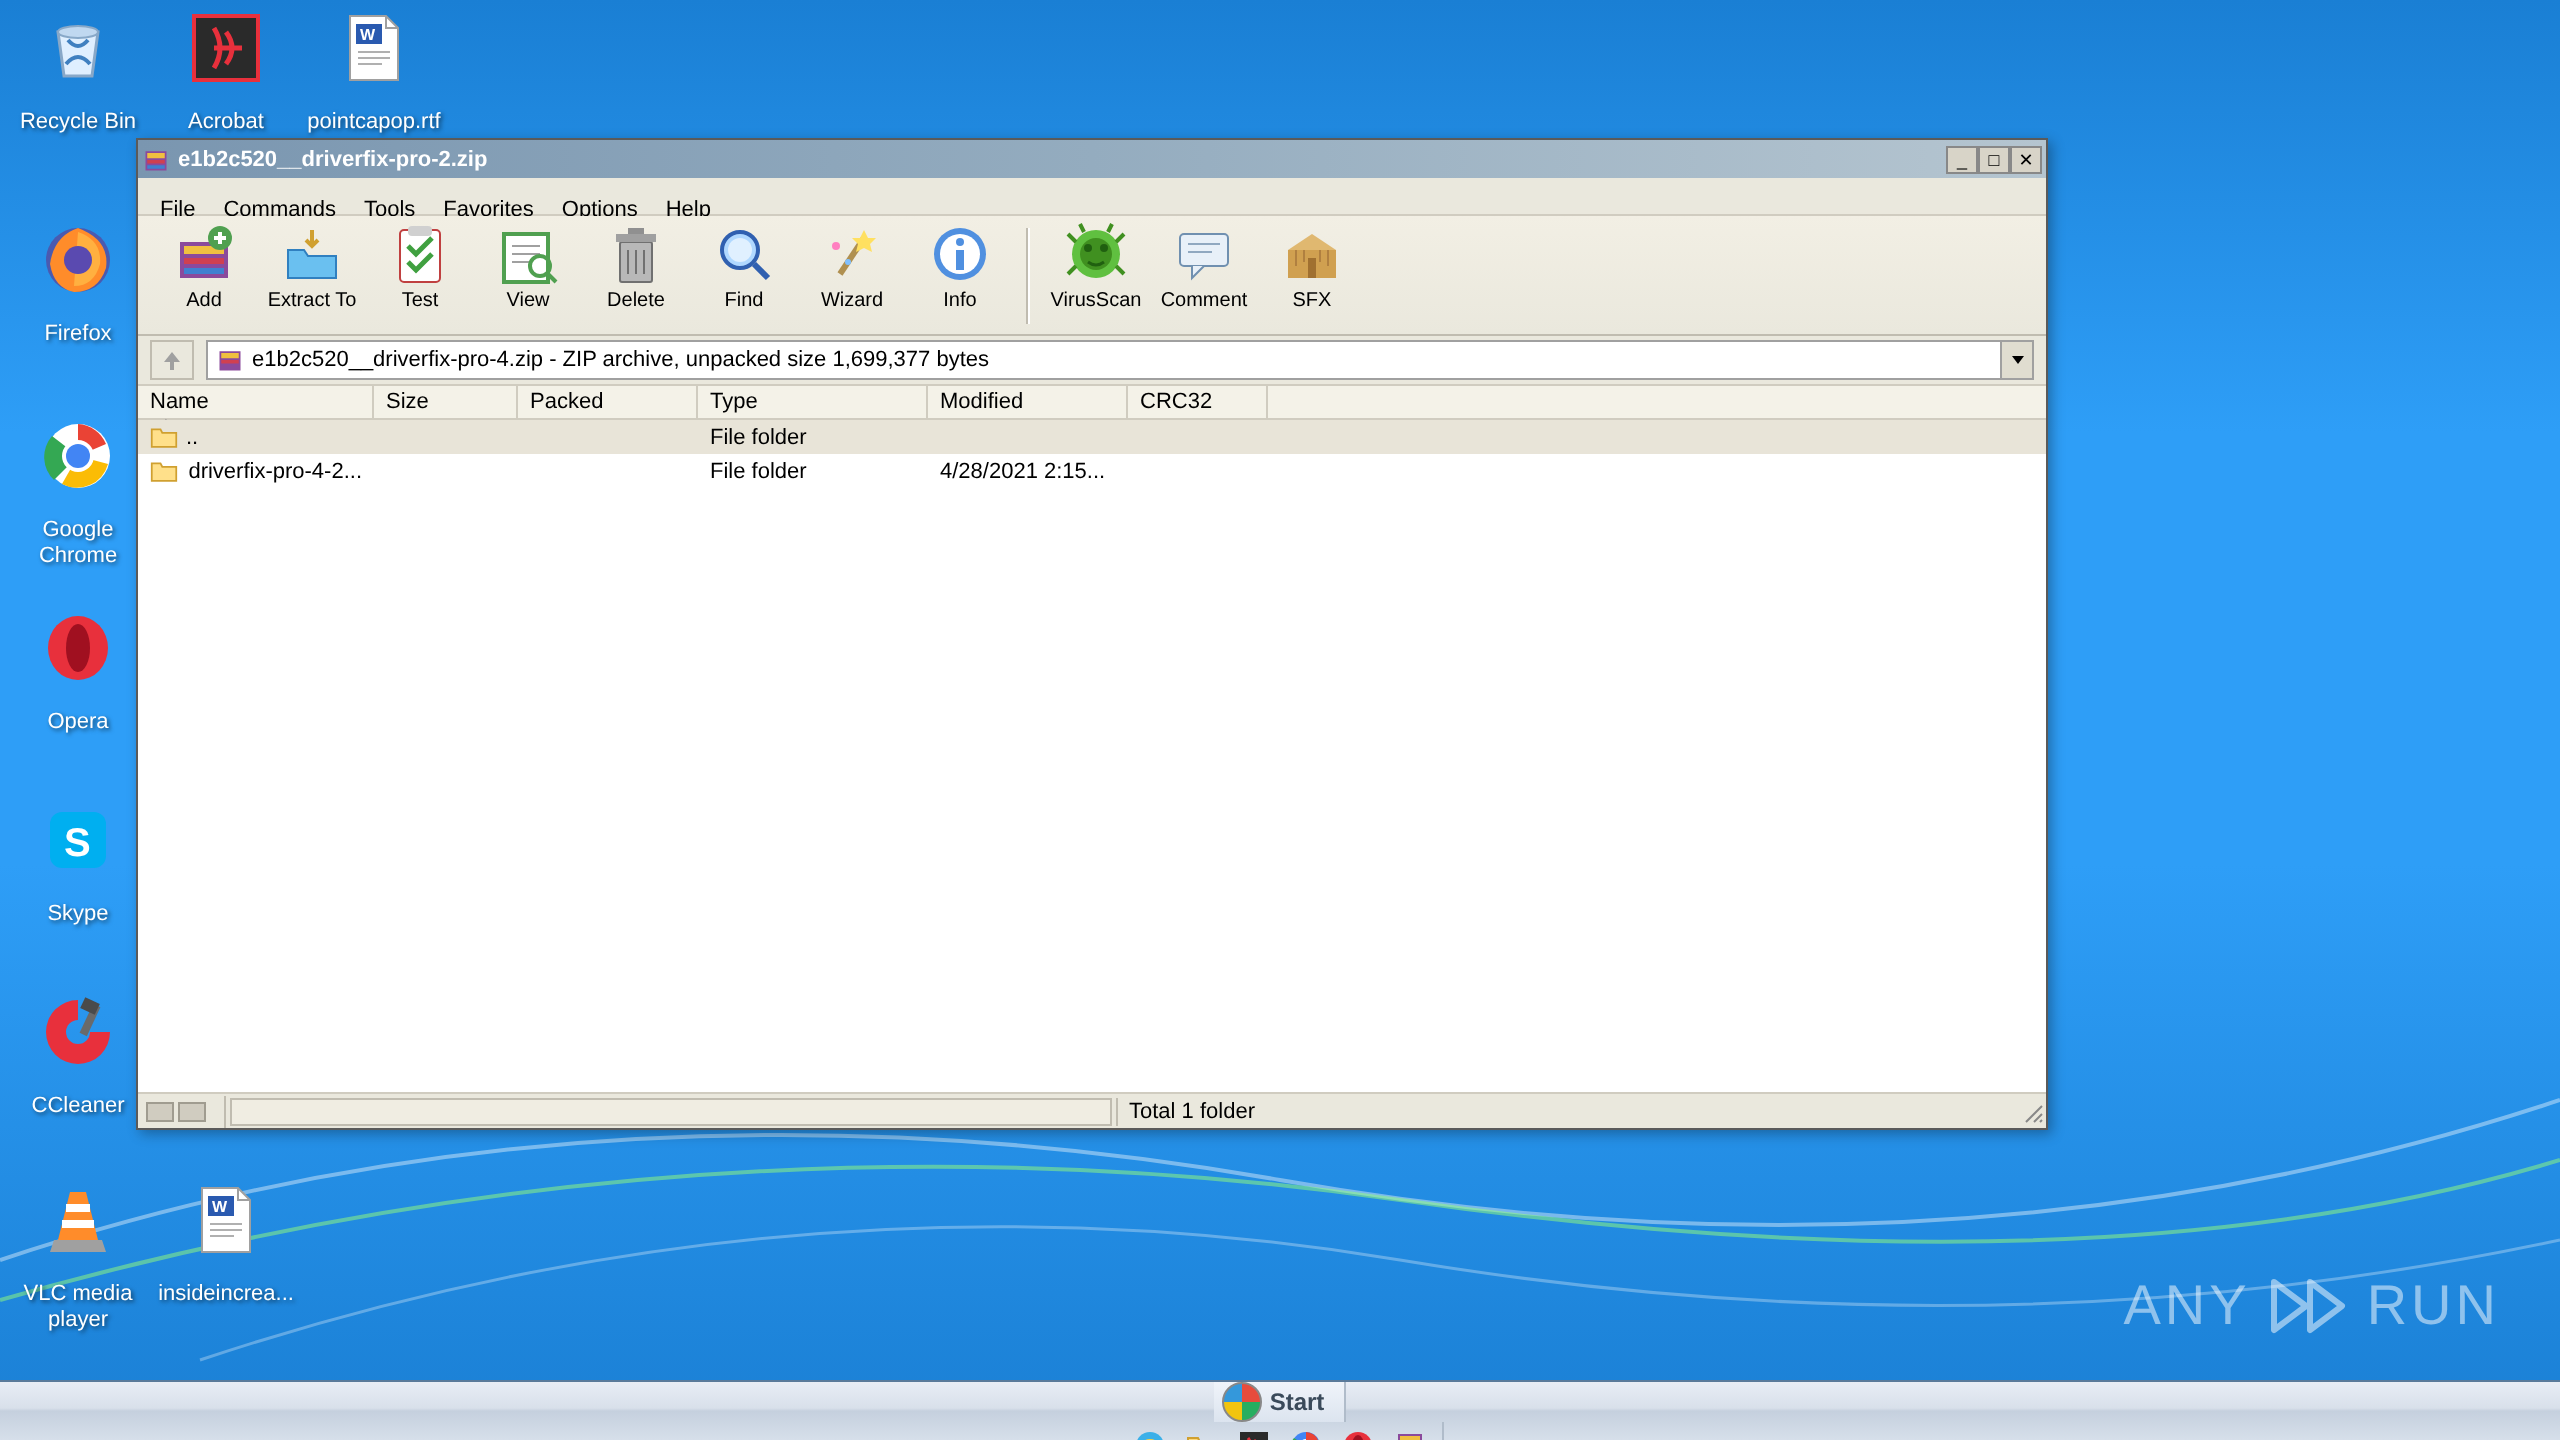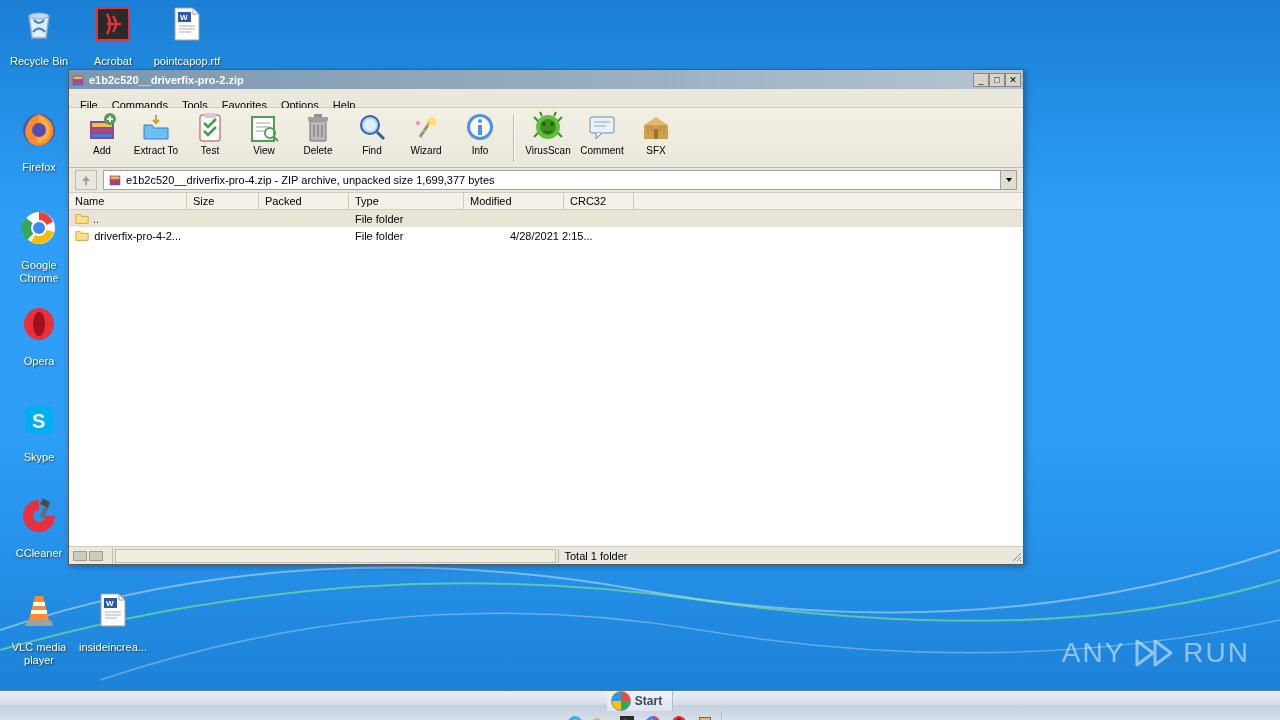--- a/index.html
+++ b/index.html
@@ -368,21 +368,21 @@
       <div class="lrow">
         <div class="lcell" style="width: 118px; justify-content: space-between;">
           <svg viewBox="0 0 16 16">
             <path d="M1,3 L6,3 L7,5 L15,5 L15,13 L1,13 Z" fill="#ffe08a" stroke="#d0a030"></path>
           </svg>
           <span>driverfix-pro-4-2...</span>
         </div>
         <div class="lcell" style="width: 72px; justify-content: flex-end;"></div>
         <div class="lcell" style="width: 90px; justify-content: flex-end;"></div>
         <div class="lcell" style="width: 115px;">File folder</div>
-        <div class="lcell" style="width: 100px; margin-left: 40px;">4/28/2021 2:15...</div>
+        <div class="lcell" style="width: 100px;">4/28/2021 2:15...</div>
         <div class="lcell" style="width: 70px;"></div>
       </div>
     </div>
   <div class="statusbar">
     <div class="sgrip">
         <div class="sw"></div>
         <div class="sw"></div>
       </div>
     <div class="sdiv"></div>
     <div class="stxt">

